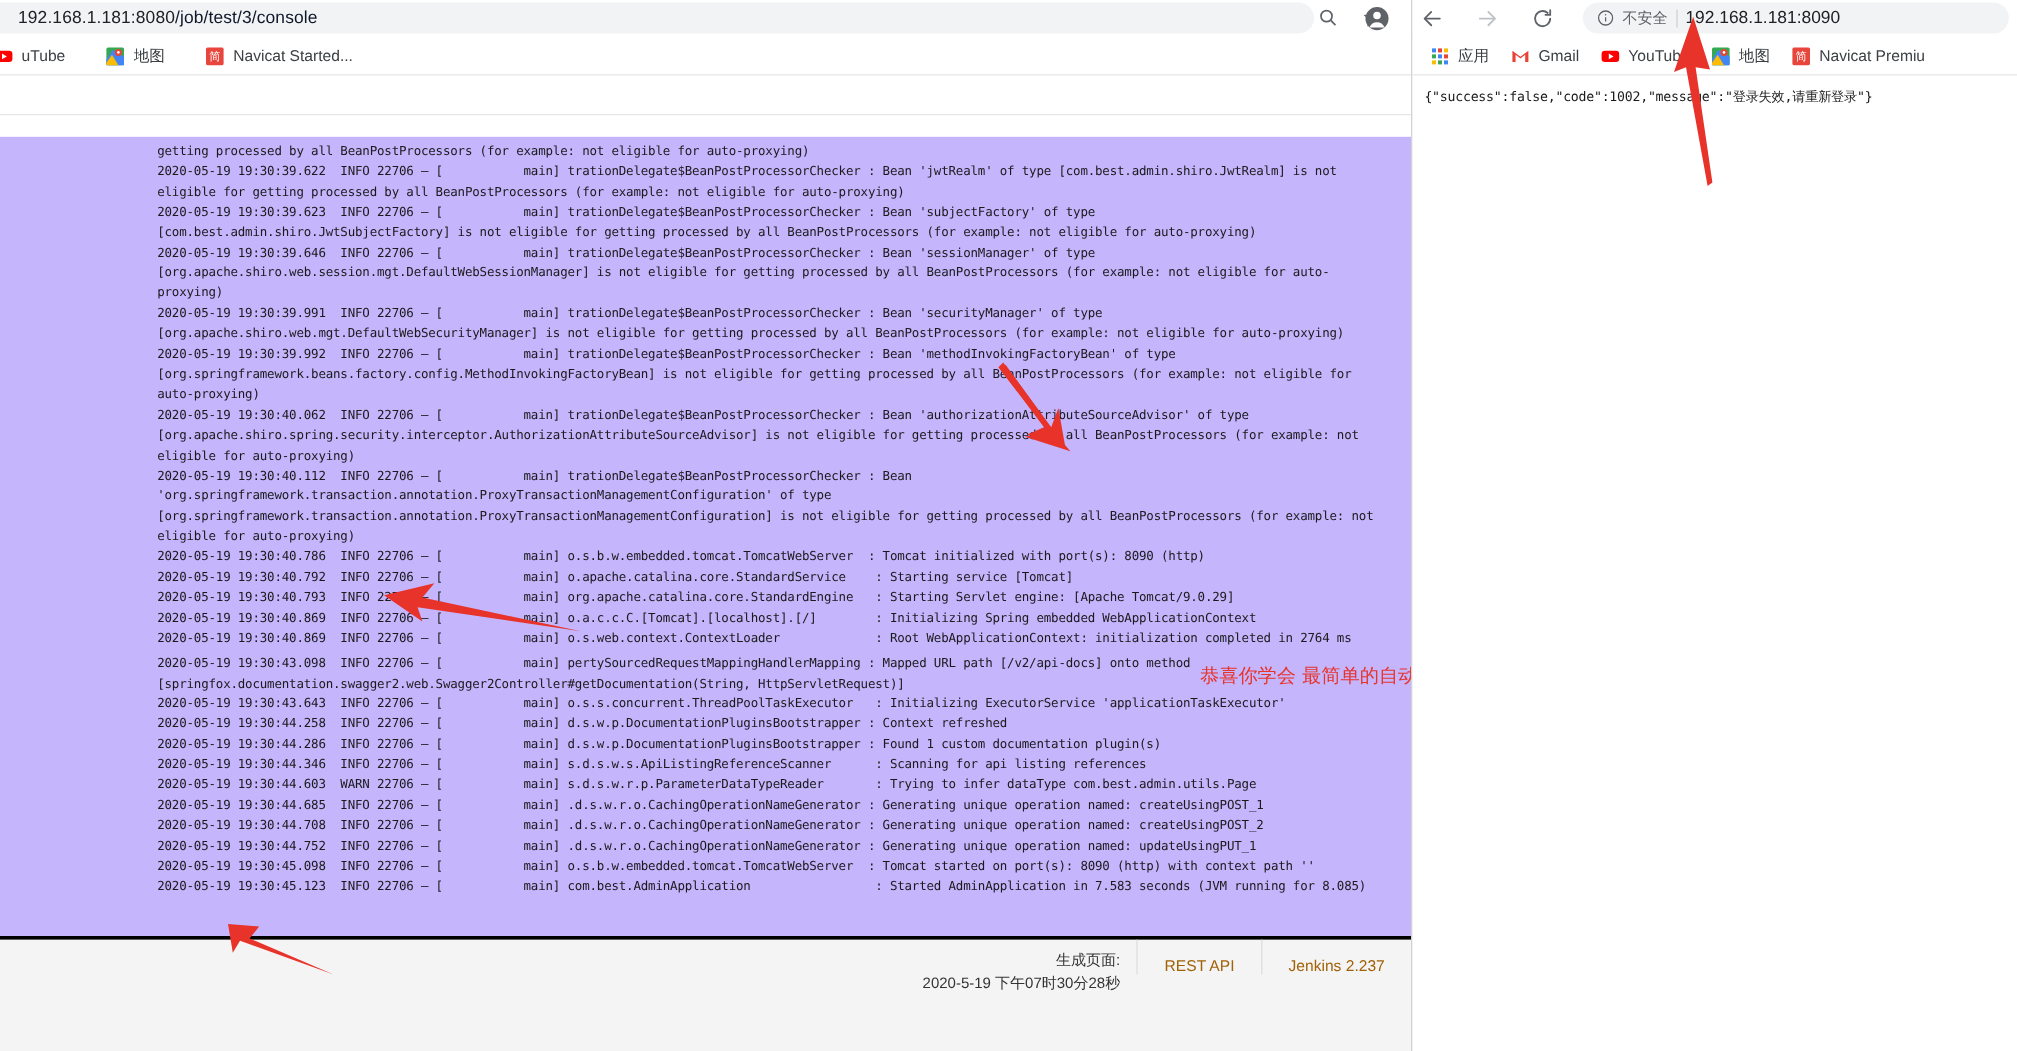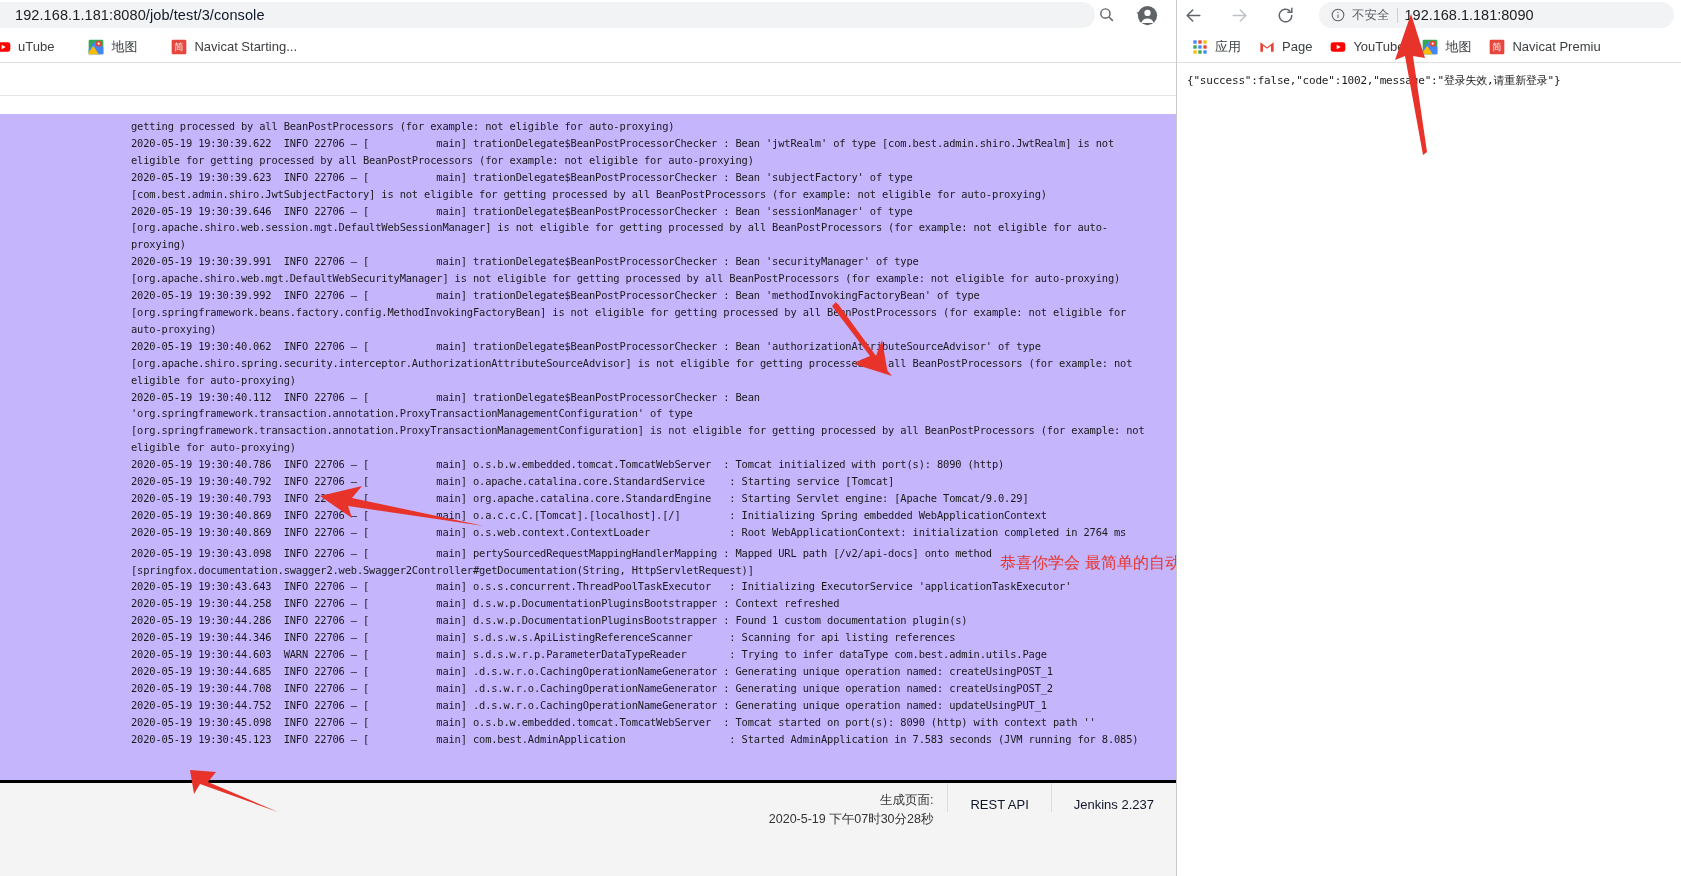--- a/index.html
+++ b/index.html
@@ -155,21 +155,21 @@
   .sb-page {
     padding: 8px 14px 0 0;
     font-size: 12.5px;
     color: #333;
     text-align: right;
     line-height: 19px;
   }
   .sb-item {
     padding: 14px 22px 0 22px;
     font-size: 13px;
-    color: #0f172a;
+    color: #a16207;
     white-space: nowrap;
   }
   .sb-restapi { border-left: 1px solid #dcdcdc; }
   .sb-jenkins { border-left: 1px solid #dcdcdc; }
 
   
   .right-window {
     position: absolute;
     left: 1176px; top: 0;
     width: 505px;
@@ -291,21 +291,21 @@
             <circle cx="16" cy="7" r="4.4" fill="#ea4335"></circle>
             <circle cx="16" cy="7" r="1.6" fill="#ffffff"></circle>
           </svg>
         <span>地图</span>
       </div>
       <div class="bm">
         <svg class="bm-ico" viewBox="0 0 24 24">
             <rect x="1" y="1" width="22" height="22" rx="2" fill="#e8453c"></rect>
             <text x="12" y="17" font-size="14" fill="#ffffff" text-anchor="middle" font-family="DejaVu Sans">简</text>
           </svg>
-        <span>Navicat Starting...</span>
+        <span>Navicat Started...</span>
       </div>
     </div>
 
     <div class="l-content-top"></div>
 
     <div class="console">
       <pre class="log" id="log1">getting processed by all BeanPostProcessors (for example: not eligible for auto-proxying)
 2020-05-19 19:30:39.622  INFO 22706 — [           main] trationDelegate$BeanPostProcessorChecker : Bean 'jwtRealm' of type [com.best.admin.shiro.JwtRealm] is not eligible for getting processed by all BeanPostProcessors (for example: not eligible for auto-proxying)
 2020-05-19 19:30:39.623  INFO 22706 — [           main] trationDelegate$BeanPostProcessorChecker : Bean 'subjectFactory' of type [com.best.admin.shiro.JwtSubjectFactory] is not eligible for getting processed by all BeanPostProcessors (for example: not eligible for auto-proxying)
 2020-05-19 19:30:39.646  INFO 22706 — [           main] trationDelegate$BeanPostProcessorChecker : Bean 'sessionManager' of type [org.apache.shiro.web.session.mgt.DefaultWebSessionManager] is not eligible for getting processed by all BeanPostProcessors (for example: not eligible for auto-proxying)
@@ -406,21 +406,21 @@
           <rect x="2" y="17" width="5" height="5" fill="#fbbc04"></rect>
             <rect x="9.5" y="17" width="5" height="5" fill="#34a853"></rect>
             <rect x="17" y="17" width="5" height="5" fill="#4285f4"></rect>
         </svg>
         <span>应用</span>
       </div>
       <div class="bm">
         <svg class="bm-ico" viewBox="0 0 24 24">
             <path d="M2 5 L2 19 L6 19 L6 10 L12 14.5 L18 10 L18 19 L22 19 L22 5 L12 12.5 Z" fill="#ea4335"></path>
           </svg>
-        <span>Page</span>
+        <span>Gmail</span>
       </div>
       <div class="bm">
         <svg class="bm-ico" viewBox="0 0 24 24">
             <rect x="1" y="5" width="22" height="14" rx="4" fill="#ff0000"></rect>
             <polygon points="10,8.5 16,12 10,15.5" fill="#ffffff"></polygon>
           </svg>
         <span>YouTube</span>
       </div>
       <div class="bm">
         <svg class="bm-ico" viewBox="0 0 24 24">

